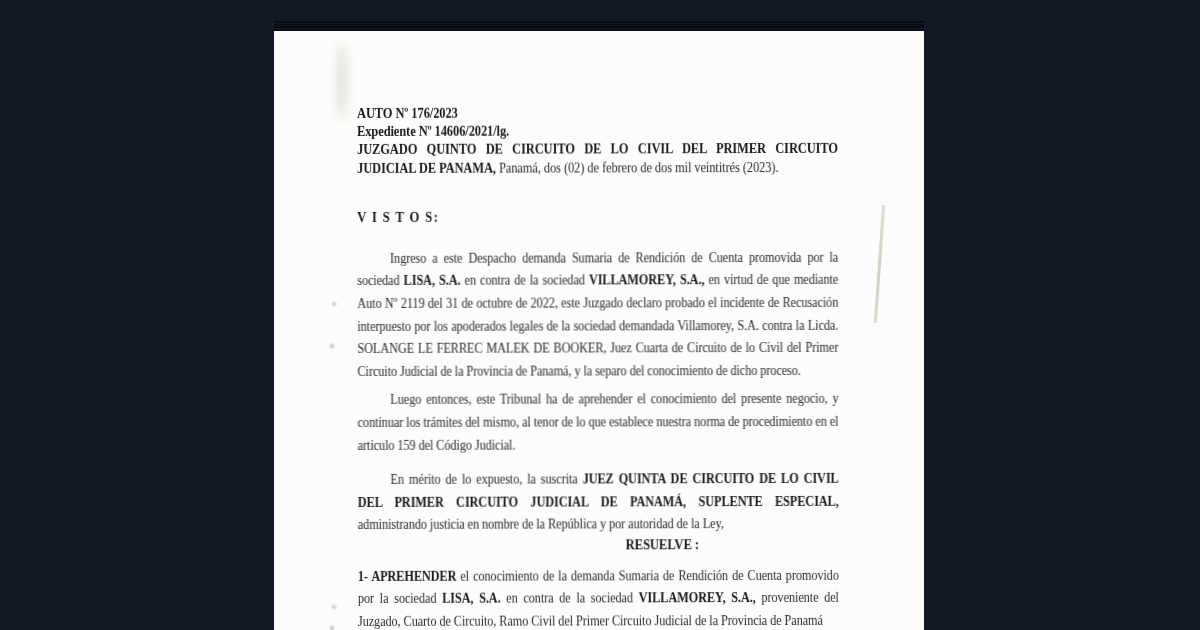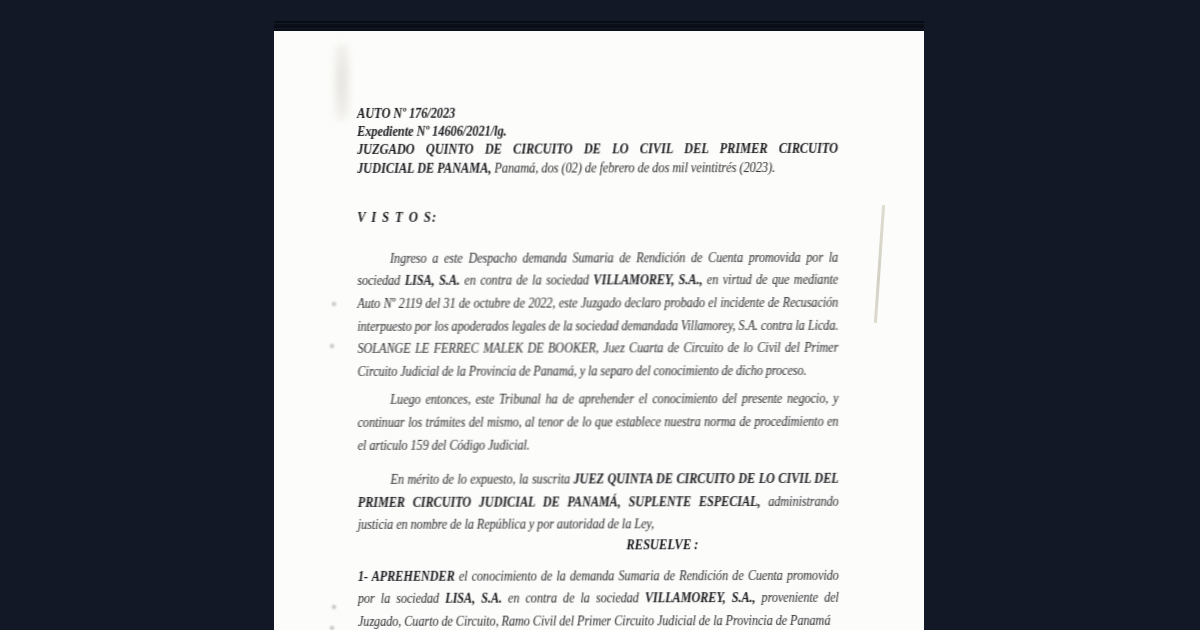--- a/index.html
+++ b/index.html
@@ -9,21 +9,21 @@
     --ink: #2e2d31;
     --ink-bold: #1b1a1f;
   }
   * { box-sizing: border-box; }
   html, body { margin: 0; padding: 0; }
   body {
     width: 1200px; height: 630px; overflow: hidden;
     background: var(--background);
     font-family: "Liberation Serif", "DejaVu Serif", serif;
   }
-  .stage { position: relative; width: 1200px; height: 504px; font-style: italic; }
+  .stage { position: relative; width: 1200px; height: 504px; }
 
   
   .scan-band {
     position: absolute; left: 274px; top: 21px; width: 650px; height: 10px;
     background: repeating-linear-gradient(180deg,
       #070b13 0px, #070b13 2px, #1c2336 2px, #0a0e17 3px, #0a0e17 5px);
     opacity: .95;
   }
 
   .paper {

